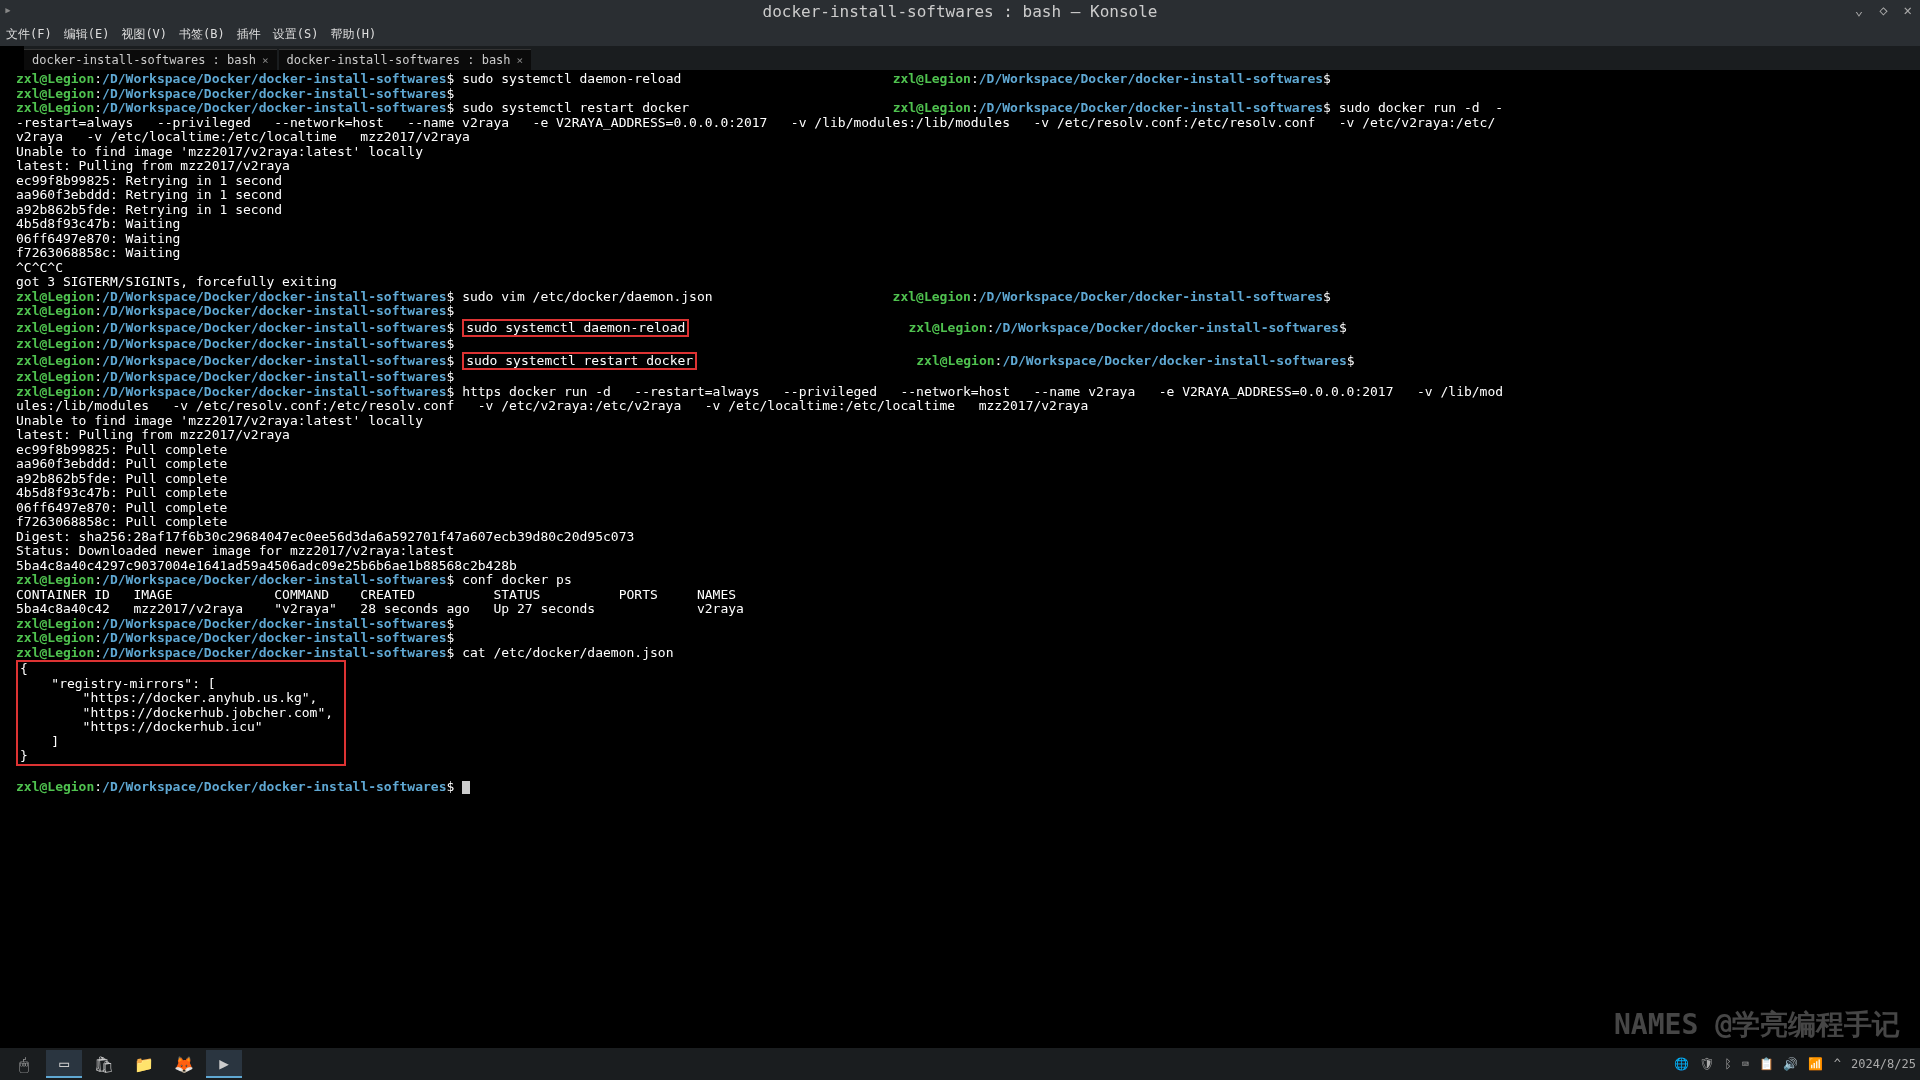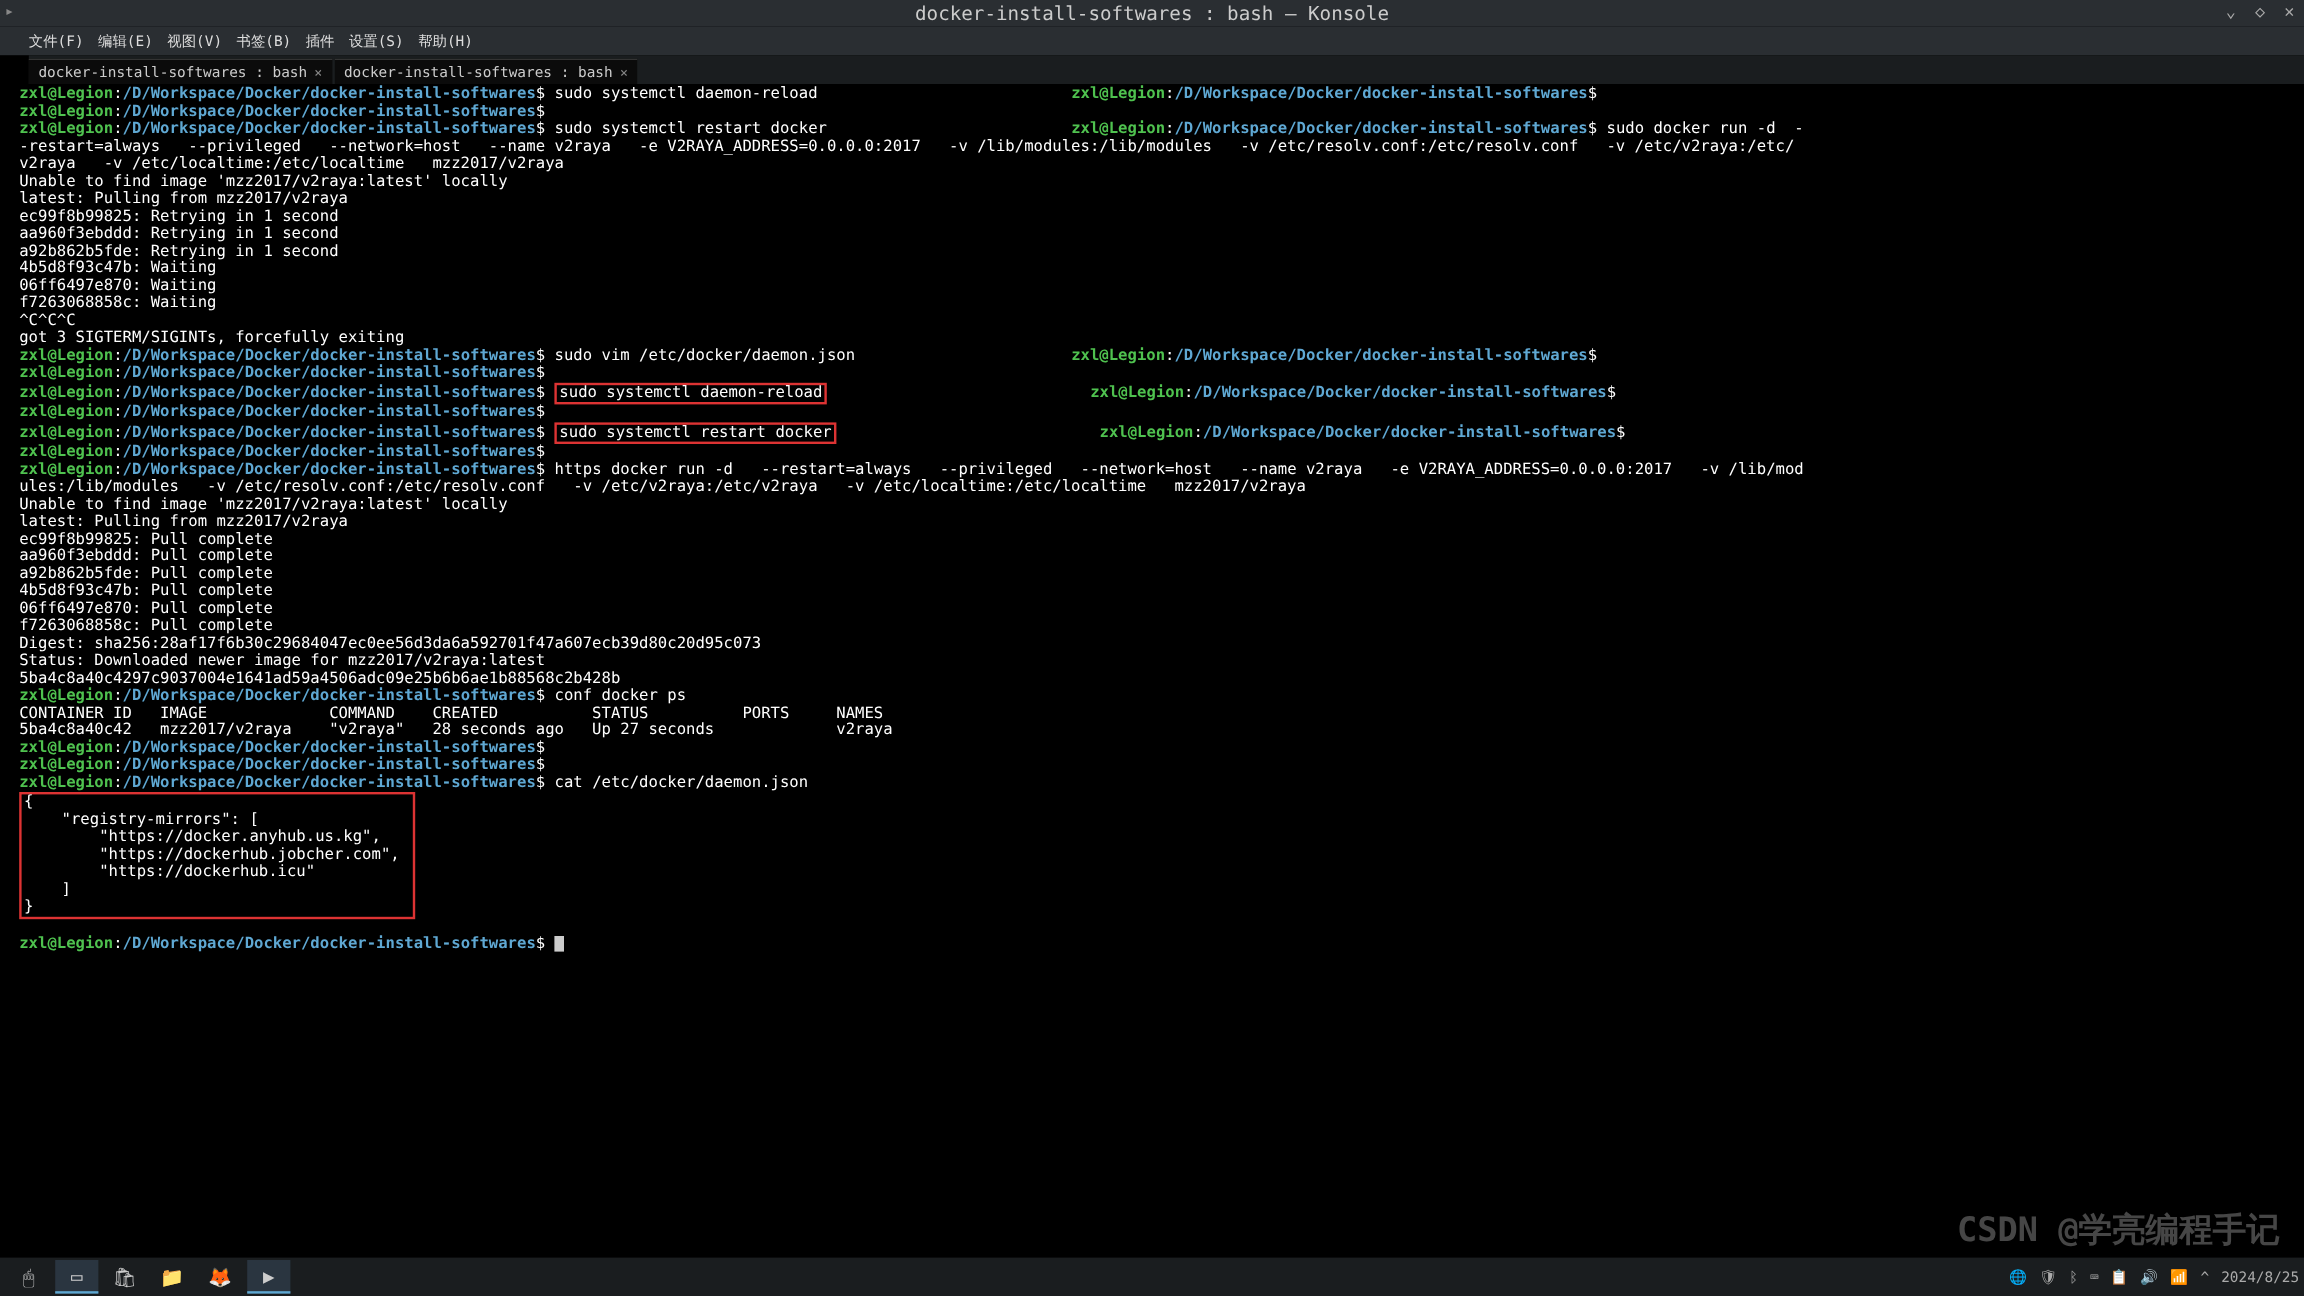--- a/index.html
+++ b/index.html
@@ -3,21 +3,21 @@
 <meta charset="utf-8">
 <style>
 * { margin:0; padding:0; box-sizing:border-box; }
 body { background:#000; color:#fff; font-family:monospace; font-size:13px; width:1920px; height:1080px; overflow:hidden; position:relative; }
 .titlebar { background:#2a2e32; height:22px; display:flex; align-items:center; justify-content:center; position:relative; }
 .titlebar-title { color:#ccc; font-size:16px; }
 .win-controls { position:absolute; right:4px; top:2px; display:flex; gap:8px; }
 .win-controls span { color:#aaa; font-size:14px; cursor:pointer; padding:0 4px; }
 .titlebar-left { position:absolute; left:4px; top:2px; display:flex; gap:6px; }
 .titlebar-left span { color:#888; font-size:13px; }
-.menubar { background:#2a2e32; height:24px; display:flex; align-items:center; padding:0 24px; gap:12px; }
+.menubar { background:#2a2e32; height:24px; display:flex; align-items:center; padding:0 6px; gap:12px; }
 .menubar span { color:#ddd; font-size:12px; cursor:pointer; }
 .tabbar { background:#1a1d1f; height:24px; display:flex; align-items:flex-end;margin-left:24px; }
 .tab { background:#0b0b0b; color:#ccc; padding:3px 8px; font-size:12px; display:flex; align-items:center; gap:6px; margin-right:2px; border-top:1px solid #333; }
 .tab .close { color:#888; font-size:11px; }
 .term { padding:2px 16px; background:#000; white-space:pre; font-family:monospace; line-height:14.5px; font-size:13px; }
 .prompt .user { color:#4fc24f; font-weight:bold; }
 .prompt .host { color:#4fc24f; font-weight:bold; }
 .prompt .at { color:#4fc24f; font-weight:bold; }
 .prompt .colon { color:#fff; }
 .prompt .path { color:#5fa8d3; font-weight:bold; }
@@ -111,21 +111,21 @@
     "registry-mirrors": [
         "https://docker.anyhub.us.kg",
         "https://dockerhub.jobcher.com",
         "https://dockerhub.icu"
     ]
 }</span>
 
 <span class="prompt"><span class="user">zxl</span><span class="at">@</span><span class="host">Legion</span><span class="colon">:</span><span class="path">/D/Workspace/Docker/docker-install-softwares</span><span class="dollar">$</span></span> <span class="cursor-block"></span>
 </div>
 
-<div class="watermark">CSDN @学亮编程手记</div>
+<div class="watermark">NAMES @学亮编程手记</div>
 
 <div class="taskbar">
   <div class="tbitem">🖱</div>
   <div class="tbitem active">▭</div>
   <div class="tbitem">🛍</div>
   <div class="tbitem">📁</div>
   <div class="tbitem">🦊</div>
   <div class="tbitem active">▶</div>
   <div class="right">
     <span>🌐</span>

